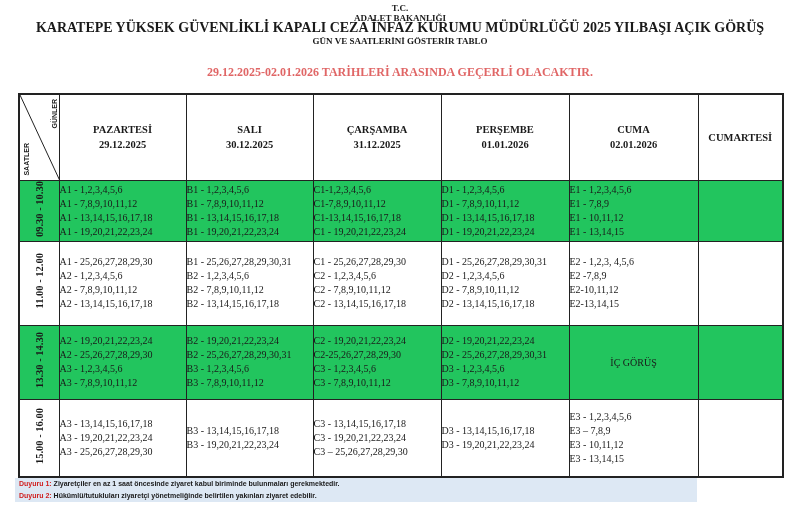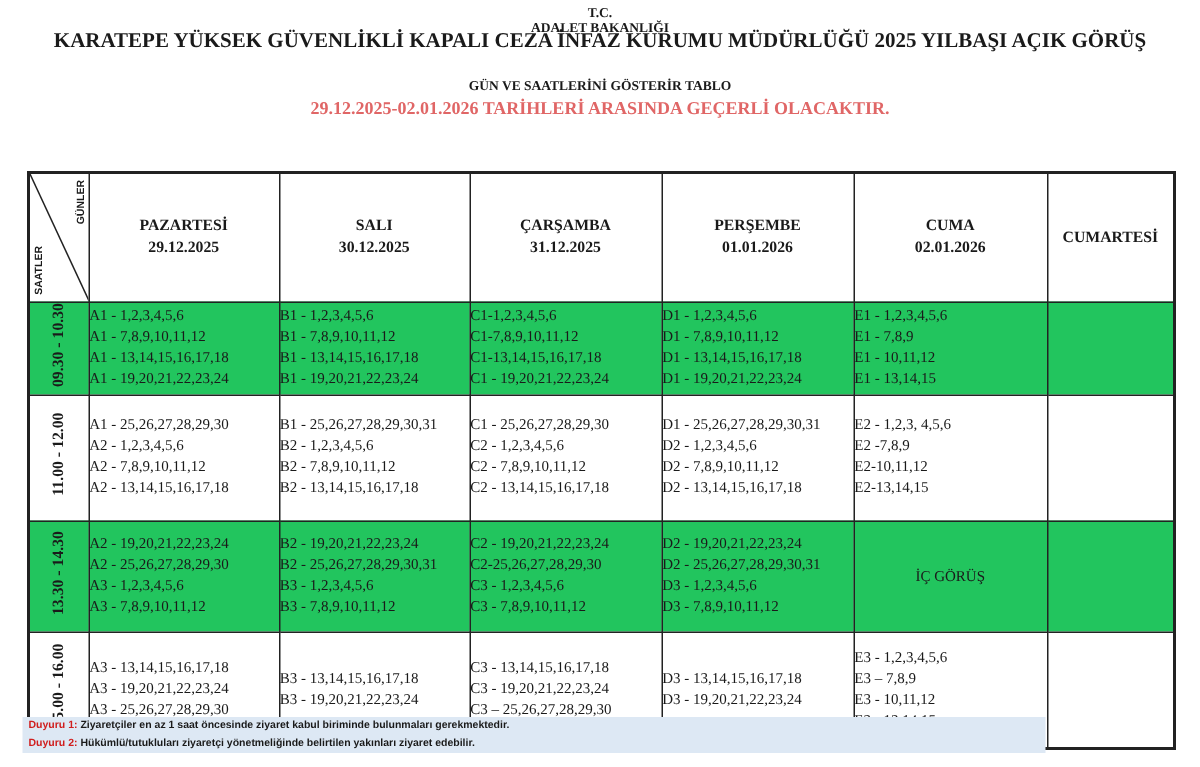--- a/index.html
+++ b/index.html
@@ -1,24 +1,24 @@
 <!DOCTYPE html>
 <html><head>
 <meta charset="utf-8">
 <style>
   html, body { margin:0; padding:0; background:#ffffff; }
   body { width:800px; height:511px; position:relative; overflow:hidden; font-family:"Liberation Serif", "DejaVu Serif", serif; color:#1a1a1a; }
   .hdr { position:absolute; left:0; width:800px; text-align:center; font-weight:bold; font-family:"Liberation Serif", serif; }
   .h1 { top:3px; font-size:9px; line-height:10px; }
   .h2 { top:13px; font-size:9px; line-height:10px; }
   .h3 { top:23px; font-size:14px; line-height:10px; }
-  .h4 { top:52px; font-size:9px; line-height:10px; }
+  .h4 { top:36px; font-size:9px; line-height:10px; }
   .h5 { top:67px; font-size:12px; line-height:10px; color:#e06666; }
 
-  table.sched { position:absolute; left:18px; top:114px; border-collapse:collapse; table-layout:fixed; width:764px; }
+  table.sched { position:absolute; left:18px; top:93px; border-collapse:collapse; table-layout:fixed; width:764px; }
   table.sched td, table.sched th { border:1px solid #222; padding:0; vertical-align:middle; }
   table.sched { border:2px solid #222; }
   col.c0 { width:40px; } col.c1 { width:127px; } col.c2 { width:127px; } col.c3 { width:128px; }
   col.c4 { width:128px; } col.c5 { width:129px; } col.c6 { width:85px; }
   tr.head { height:86px; }
   tr.r1 { height:50px; } tr.r2 { height:84px; } tr.r3 { height:74px; } tr.r4 { height:78px; }
   tr.shade td { background:#22c55e; }
   th.day { font-weight:bold; font-size:10.5px; line-height:15px; text-align:center; }
   th.corner { position:relative; overflow:hidden; }
   .corner svg { position:absolute; left:0; top:0; }

